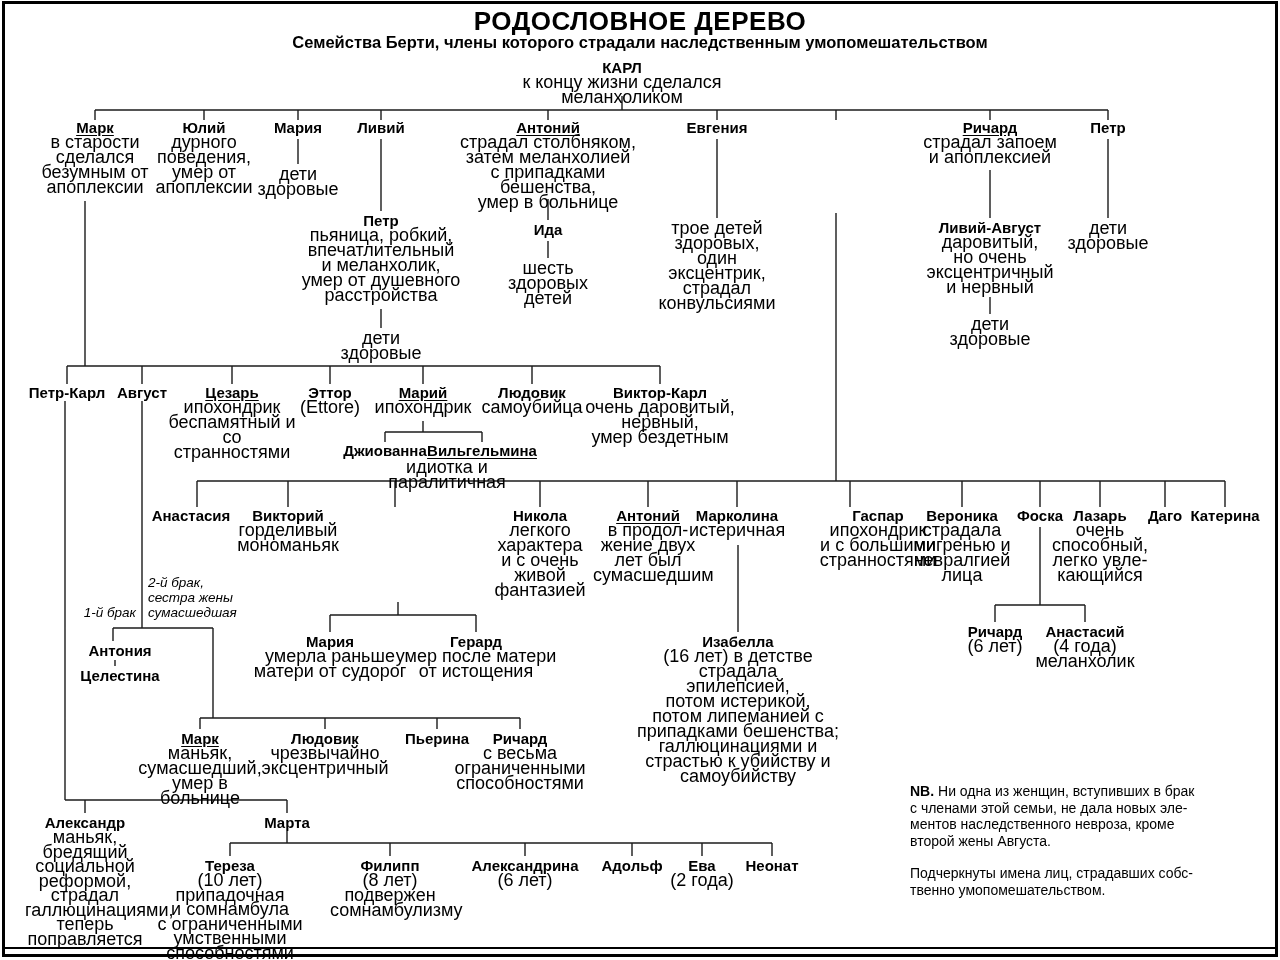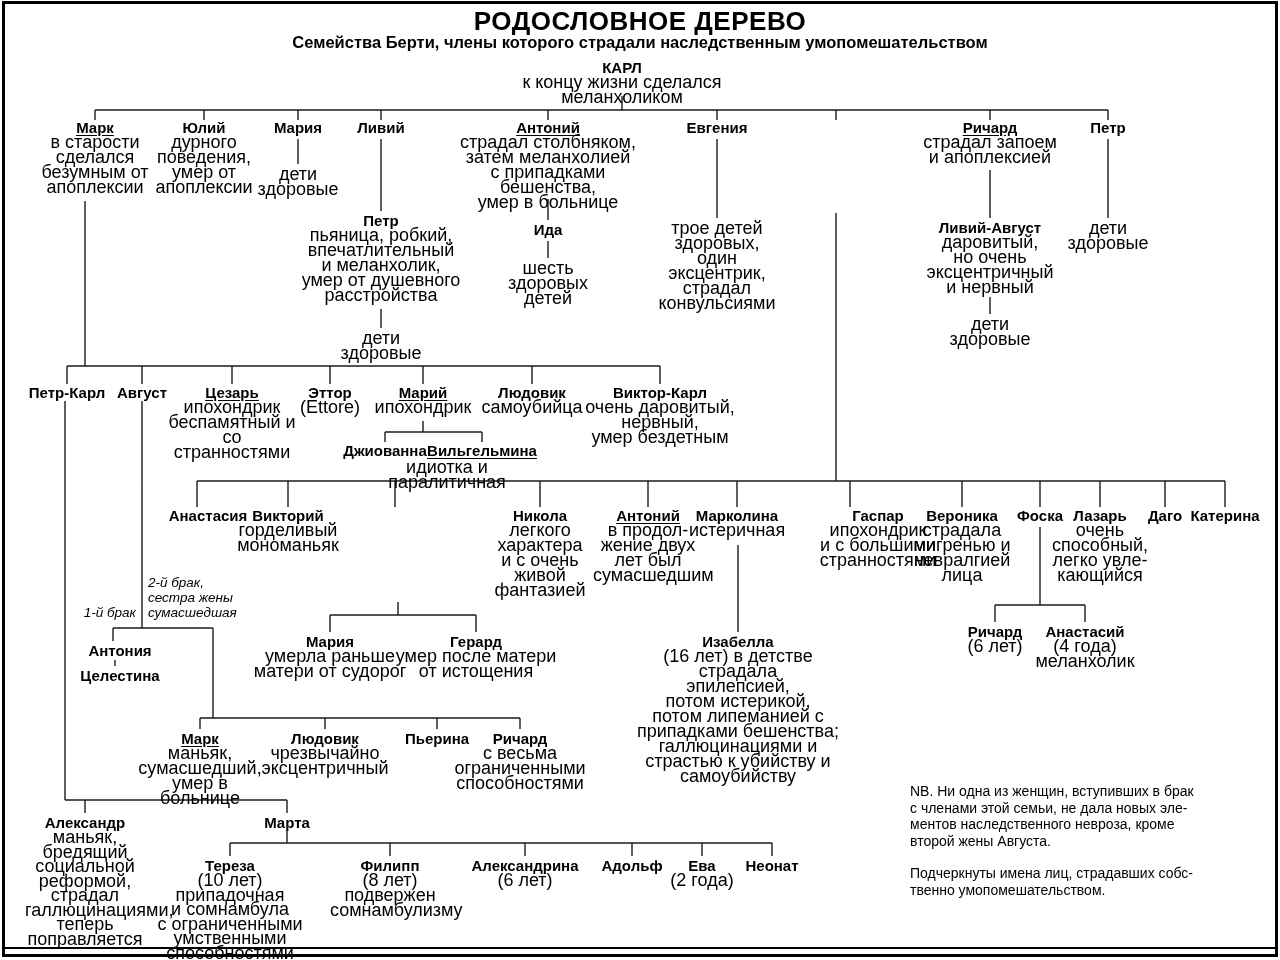--- a/index.html
+++ b/index.html
@@ -10,21 +10,21 @@
   .ttl{position:absolute;left:0;top:6px;width:100%;text-align:center;font-weight:bold;font-size:26px;letter-spacing:.5px;}
   .sub{position:absolute;left:0;top:33px;width:100%;text-align:center;font-weight:bold;font-size:16.5px;}
   svg.lines{position:absolute;left:0;top:0;}
   .node{position:absolute;text-align:center;}
   .nm{font-weight:bold;font-size:15px;line-height:15px;white-space:pre-line;}
   .u{text-decoration:underline;text-underline-offset:2px;}
   .ds{font-size:18px;line-height:15px;white-space:pre-line;}
   .it{position:absolute;font-style:italic;font-size:13.5px;line-height:15px;white-space:pre-line;}
   .notes{position:absolute;left:910px;top:783px;width:292px;font-size:14px;line-height:16.5px;text-align:left;}
   .notes p{margin:0 0 16px 0;white-space:pre-line;}
-  .notes b{font-weight:normal;}
+  .notes b{font-weight:bold;}
 </style>
 </head>
 <body>
 
 <div class="wrap">
   <div class="frame"></div>
   <div class="botline"></div>
 
   <div class="ttl">РОДОСЛОВНОЕ ДЕРЕВО</div>
   <div class="sub">Семейства Берти, члены которого страдали наследственным умопомешательством</div>
@@ -181,21 +181,21 @@
   <div class="node" style="left:330px;top:443px;width:110px">
     <div class="nm">Джиованна</div>
   </div>
   <div class="node" style="left:417px;top:443px;width:130px">
     <div class="nm u">Вильгельмина</div>
   </div>
   <div class="node" style="left:347px;top:460px;width:200px">
     <div class="ds">идиотка и паралитичная</div>
   </div>
 
-  <div class="node" style="left:153px;top:508px;width:110px">
+  <div class="node" style="left:136px;top:508px;width:110px">
     <div class="nm">Анастасия</div>
   </div>
   <div class="node" style="left:233px;top:508px;width:110px">
     <div class="nm">Викторий</div>
     <div class="ds">горделивый
 мономаньяк</div>
   </div>
   <div class="node" style="left:485px;top:508px;width:110px">
     <div class="nm">Никола</div>
     <div class="ds">легкого

